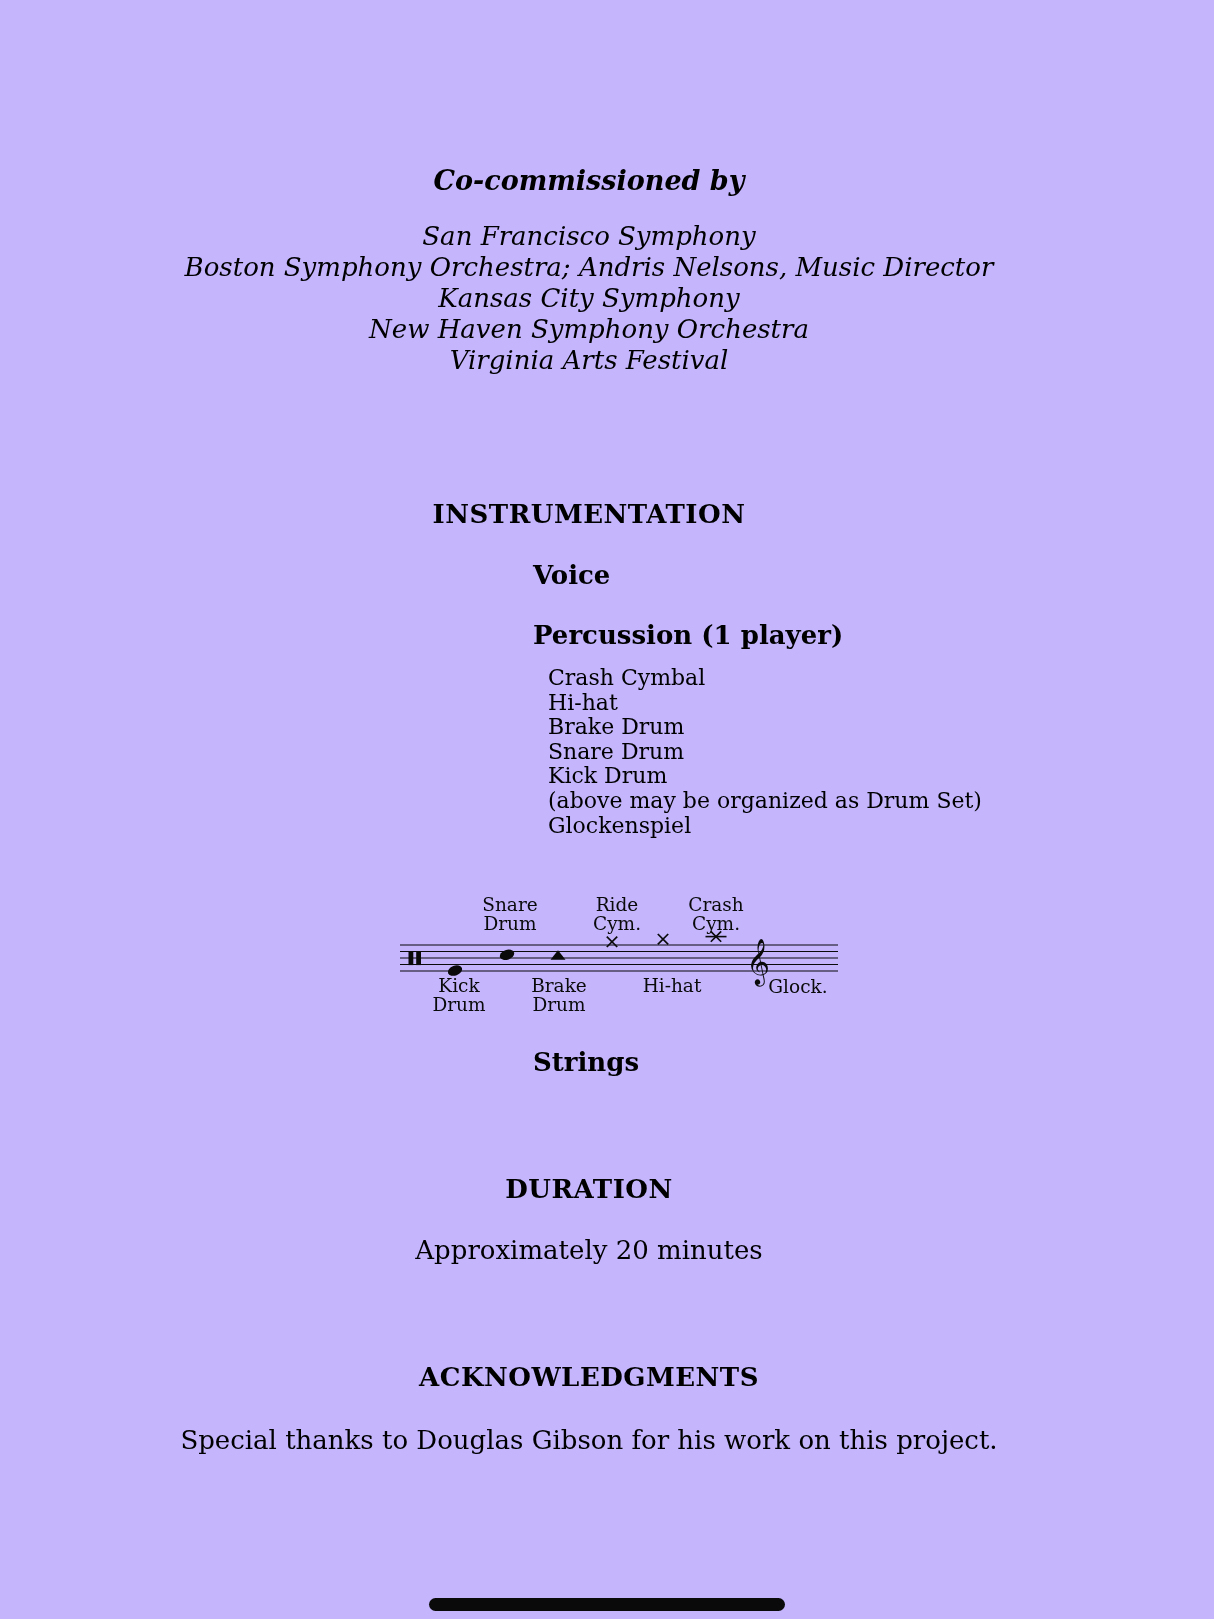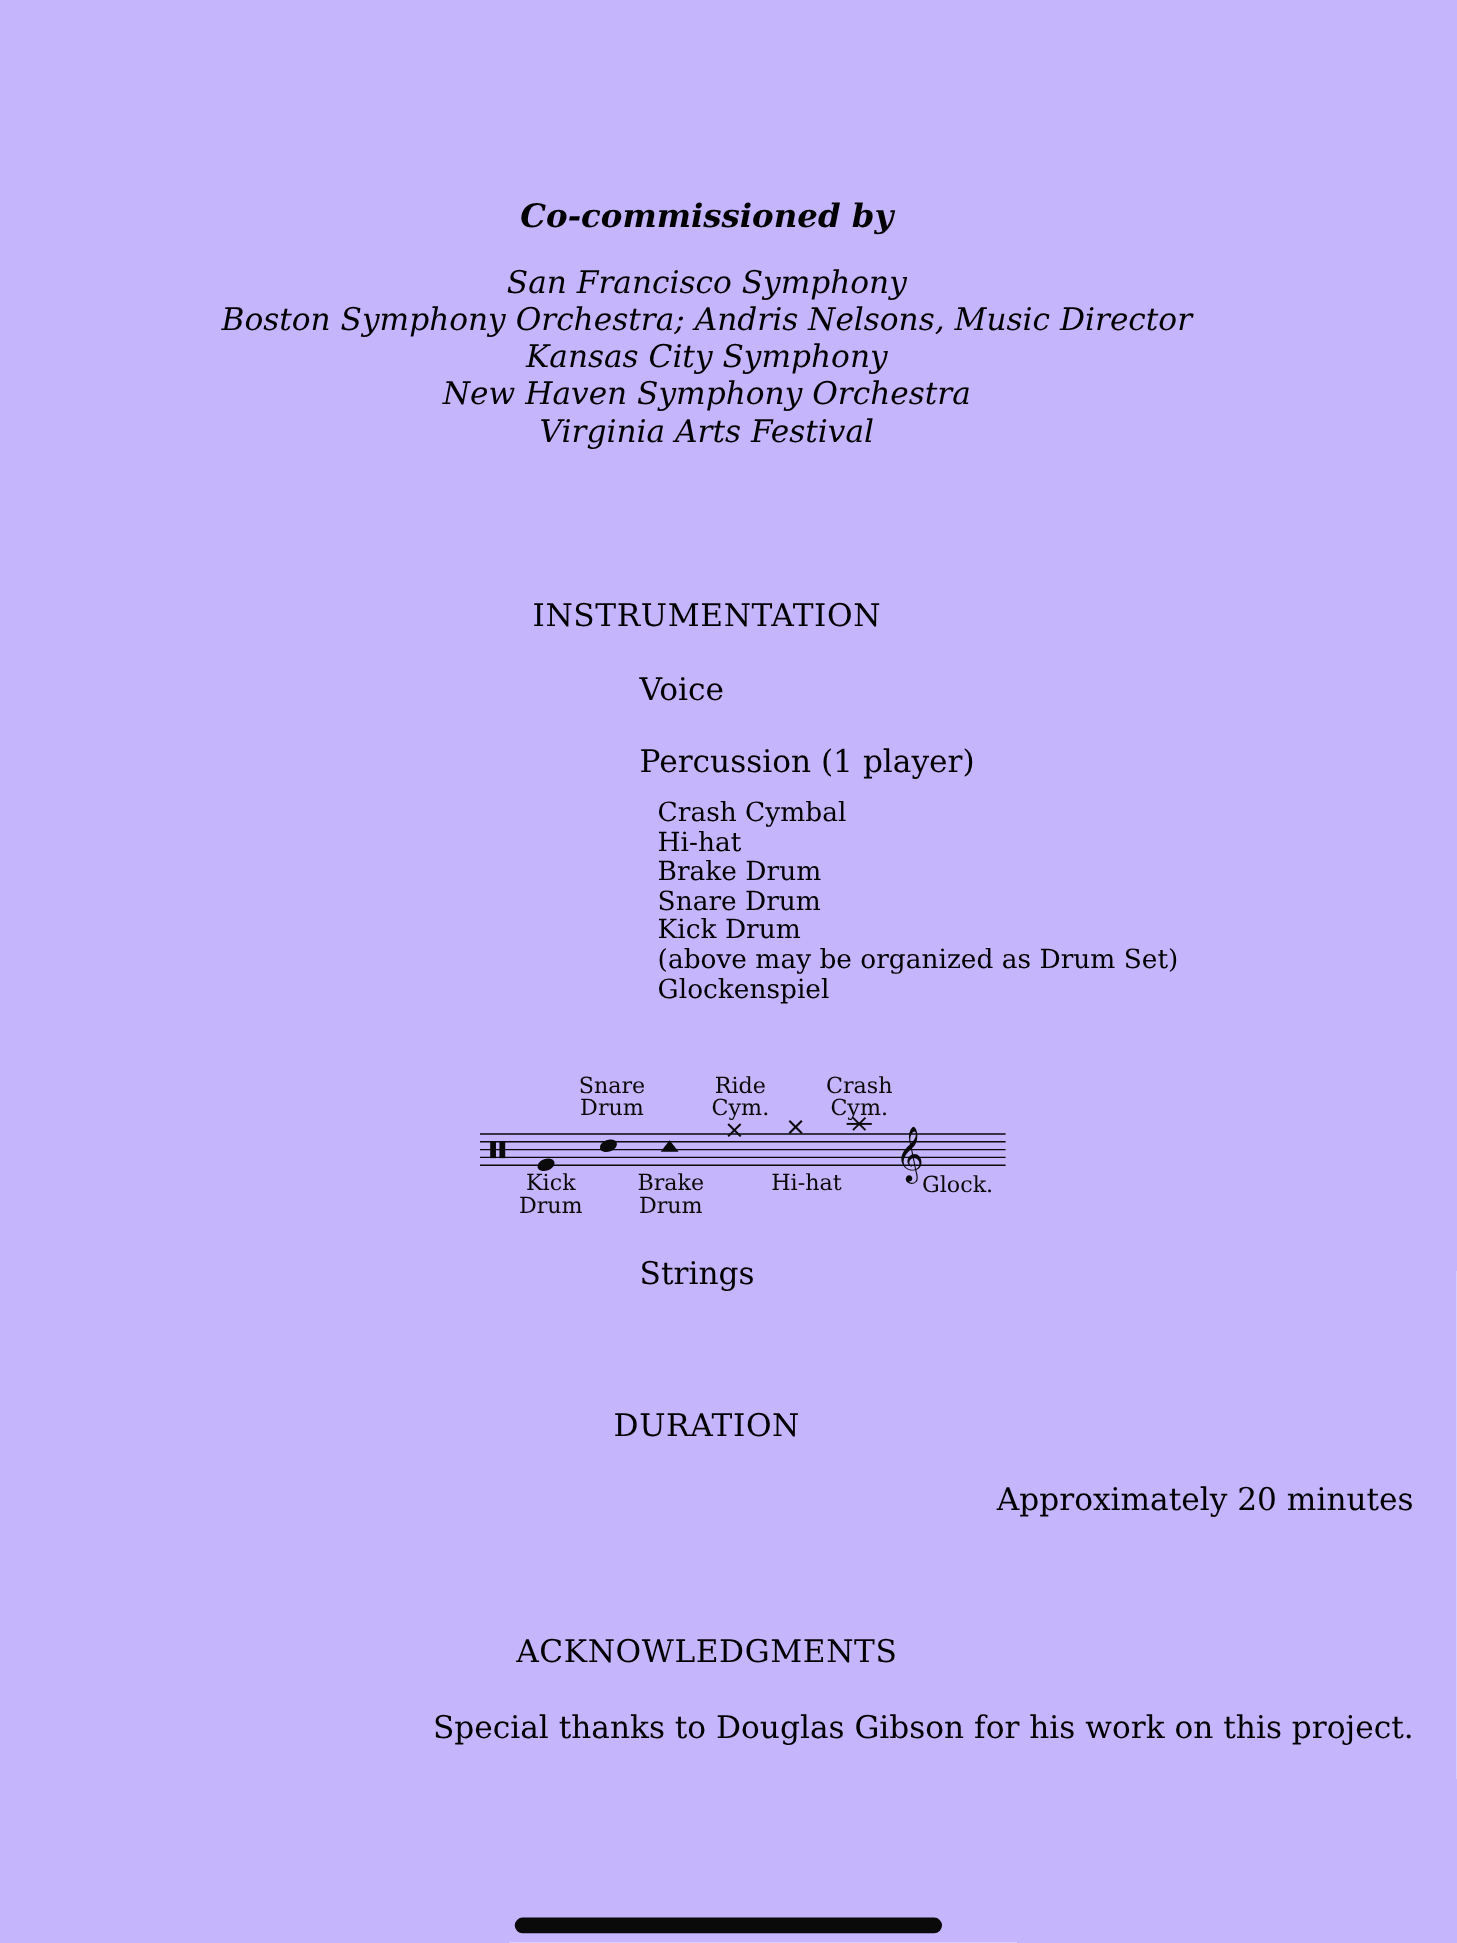--- a/index.html
+++ b/index.html
@@ -18,36 +18,37 @@
     width: 1178px;
     text-align: center;
     line-height: 1.15;
   }
   .title-italic {
     font-style: italic;
     font-weight: bold;
     font-size: 27px;
   }
   .heading {
-    font-weight: normal;
+    font-weight: bold;
     font-size: 26px;
     letter-spacing: 0.5px;
   }
-  .body-center { font-size: 26px; text-align: right; }
+  .body-center { font-size: 26px; }
   .commissioners {
     font-style: italic;
     font-size: 26px;
     line-height: 31px;
   }
   .left-item {
     position: absolute;
     left: 533px;
     font-size: 26px;
     line-height: 1.15;
     white-space: nowrap;
+    font-weight: bold;
   }
   .sub-list {
     position: absolute;
     left: 548px;
     font-size: 22px;
     line-height: 24.6px;
     white-space: nowrap;
   }
   .staff-figure {
     position: absolute;

